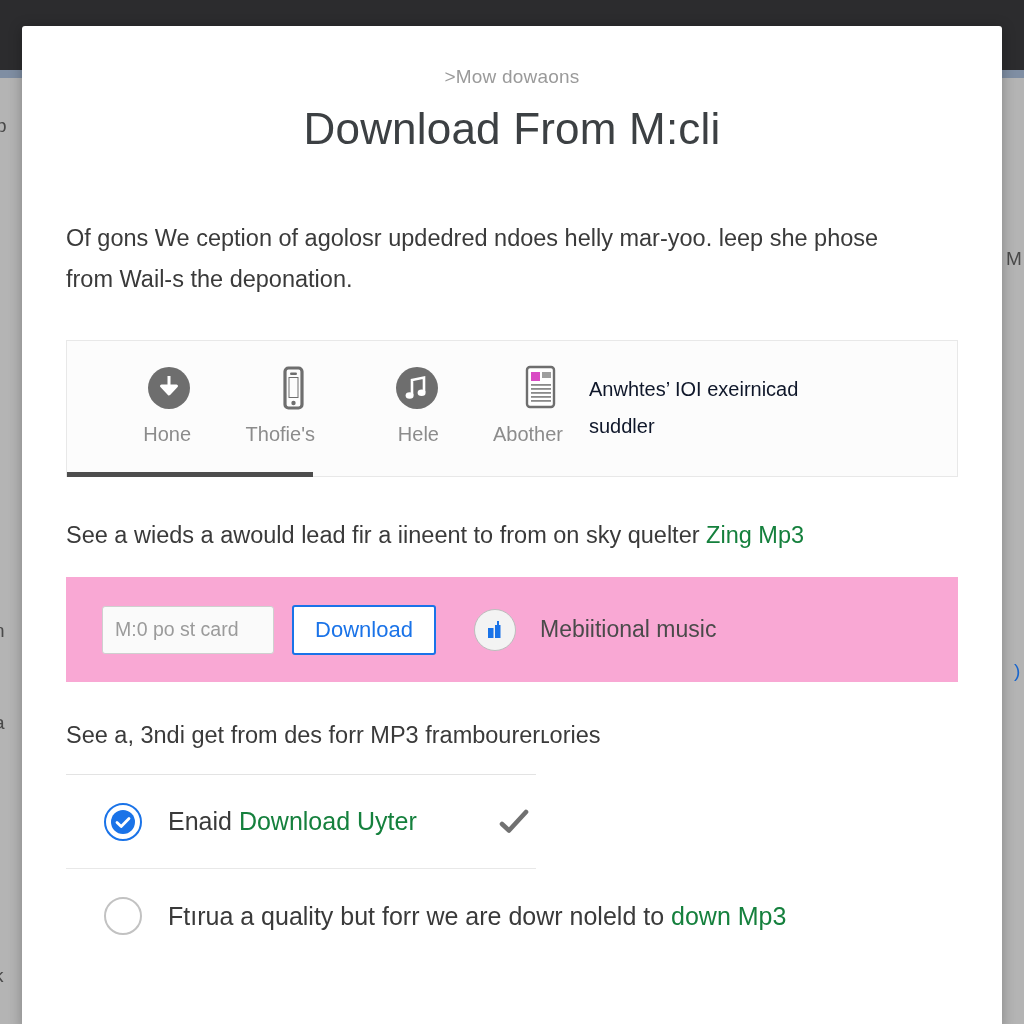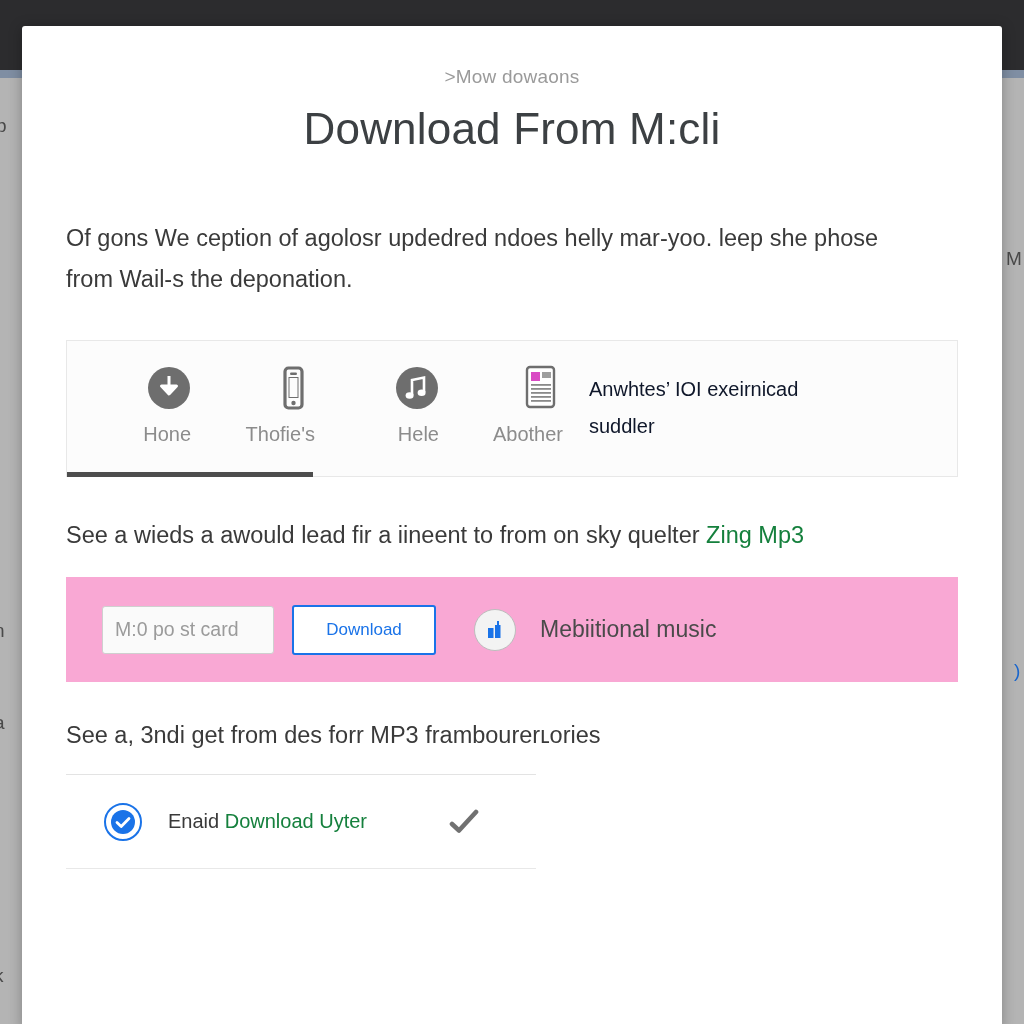--- a/index.html
+++ b/index.html
@@ -152,21 +152,21 @@
     outline: none;
   }
   .url-input::placeholder { color:#9b9b9b; }
   .dl-button {
     margin-left: 18px;
     width: 144px; height: 50px;
     background: #ffffff;
     border: 2px solid #1a73e8;
     border-radius: 3px;
     color: #1a73e8;
-    font-size: 17px;
+    font-size: 22px;
     font-family: "Liberation Sans", sans-serif;
     cursor: pointer;
   }
   .badge-wrap { margin-left: 38px; display:flex; align-items:center; }
   .badge-circle {
     width: 42px; height: 42px; border-radius: 50%;
     border: 1.6px solid #bdbdbd;
     background: #f3f3f3;
     display:flex; align-items:center; justify-content:center;
   }
@@ -202,21 +202,21 @@
     border: 2px solid #c2c2c2;
     flex: 0 0 auto;
     background: #fff;
   }
   .radio.checked {
     border-color: #1a73e8;
     display:flex; align-items:center; justify-content:center;
   }
   .option-text {
     margin-left: 26px;
-    font-size: 20px;
+    font-size: 25px;
     color: #3a3a3a;
   }
   .check-mark { margin-left: 82px; }
   svg { display: block; }
 </style>
 </head>
 <body>
 
 <div id="root">
 
@@ -328,18 +328,22 @@
             </svg>
           </span>
           <span class="option-text"><span>Enaid </span><a class="link" href="#">Download Uyter</a></span>
           <span class="check-mark">
             <svg width="30" height="26" viewBox="0 0 30 26">
               <path d="M3 15 L10 21.5 L27 3" fill="none" stroke="#717171" stroke-width="4.6" stroke-linecap="round" stroke-linejoin="round"></path>
             </svg>
           </span>
         </div>
 
+        <div class="option-row">
+          <span class="radio"></span>
+          <span class="option-text"><span>Ftırua a quality but forr we are dowr noleld to </span><a class="link" href="#">down Mp3</a></span>
+        </div>
 
       </div>
 
     </div>
   </div>
 </div>
 
 </body></html>

